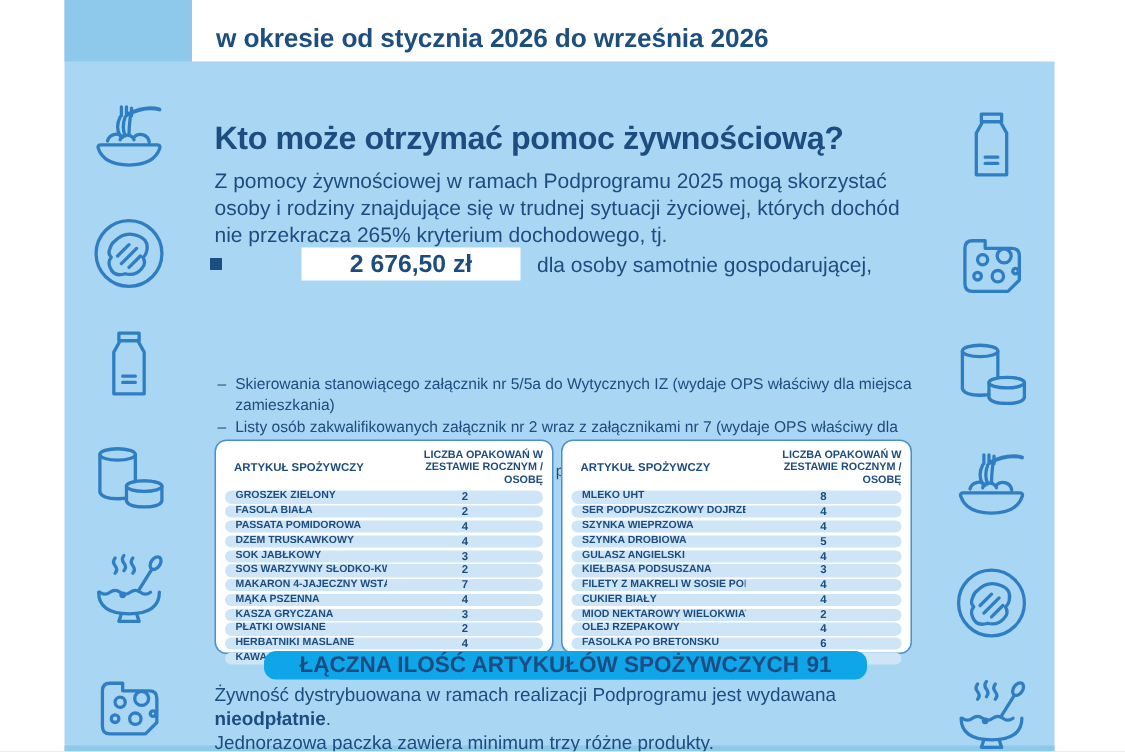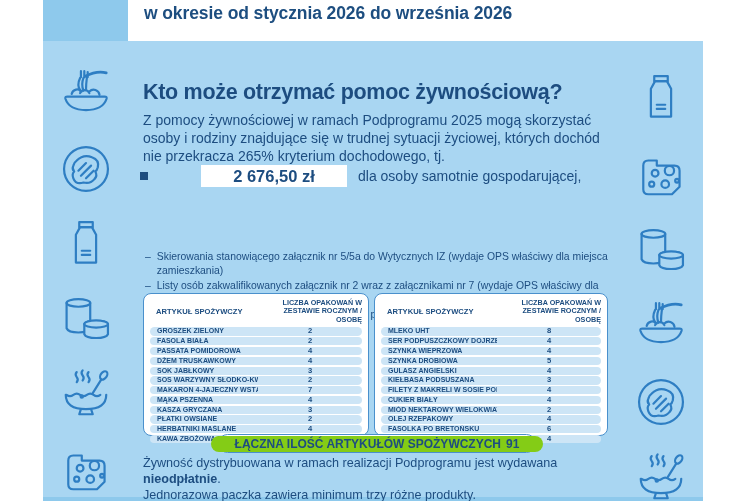--- a/index.html
+++ b/index.html
@@ -5,21 +5,21 @@
   html,body{margin:0;padding:0;}
   .page{
     position:relative;width:750px;height:501px;background:#ffffff;
     overflow:hidden;font-family:"Liberation Sans",sans-serif;color:#1d4d80;
   }
   .panel{position:absolute;left:43px;top:0;width:660px;height:501px;background:#a9d6f2;}
   .band-top{position:absolute;left:43px;top:0;width:660px;height:41px;background:#8ec9ec;}
   .band-bottom{position:absolute;left:43px;top:497px;width:660px;height:4px;background:#8ec9ec;}
   .title-box{
     position:absolute;left:128px;top:0;width:622px;height:41px;background:#ffffff;
-    display:flex;align-items:flex-end;box-sizing:border-box;padding:0 0 17px 16px;
+    display:flex;align-items:flex-end;box-sizing:border-box;padding:0 0 5px 16px;
   }
   .title{font-size:17.5px;font-weight:600;color:#1d4e80;letter-spacing:-0.1px;}
 
   
   .icon-col{position:absolute;top:0;width:85px;display:flex;flex-direction:column;align-items:center;}
   .icon-col.left{left:43px;padding-top:66px;gap:19px;}
   .icon-col.right{left:618px;padding-top:70px;gap:20px;}
   .side-icon svg{width:54px;height:56px;display:block;}
   svg.ico{stroke:#2e7ec3;stroke-width:2.6;fill:none;stroke-linecap:round;stroke-linejoin:round;}
 
@@ -46,21 +46,21 @@
   .ftable.t-right{width:234px;}
   .thead{display:flex;align-items:center;margin:1px 0 3px;}
   .th-name{flex:1;font-size:7.6px;font-weight:700;padding-left:6px;}
   .th-count{width:104px;font-size:7.2px;font-weight:700;text-align:right;line-height:1.18;}
   .trow{display:flex;align-items:center;background:#cde5f6;border-radius:5px;height:8.2px;margin-bottom:1.6px;}
   .tname{flex:1;font-size:7px;font-weight:700;padding-left:7px;white-space:nowrap;overflow:hidden;line-height:8.2px;}
   .tcount{width:104px;text-align:center;font-size:7.6px;font-weight:700;line-height:8.2px;}
 
   .total-pill{position:absolute;left:50%;top:418px;transform:translateX(-50%);width:318px;height:19px;background:#ffffff;
     border:1.5px solid #4a90cc;border-radius:10px;display:flex;align-items:center;justify-content:center;box-sizing:border-box;}
-  .total-inner{background:#84cc16;border-radius:8px;padding:1px 24px;font-size:12px;font-weight:700;white-space:nowrap;}
+  .total-inner{background:#0ea5e9;border-radius:8px;padding:1px 24px;font-size:15px;font-weight:700;white-space:nowrap;}
   .total-inner .gap{display:inline-block;width:5px;}
 
   .footer{position:absolute;left:0;top:440px;width:472px;font-size:12.6px;font-weight:500;line-height:15.8px;}
   .footer b{font-weight:700;}
   .cta{position:absolute;left:0;top:487px;font-size:13px;font-weight:700;}
 </style>
 </head>
 <body>
 
 <svg width="0" height="0" style="position:absolute" aria-hidden="true">

